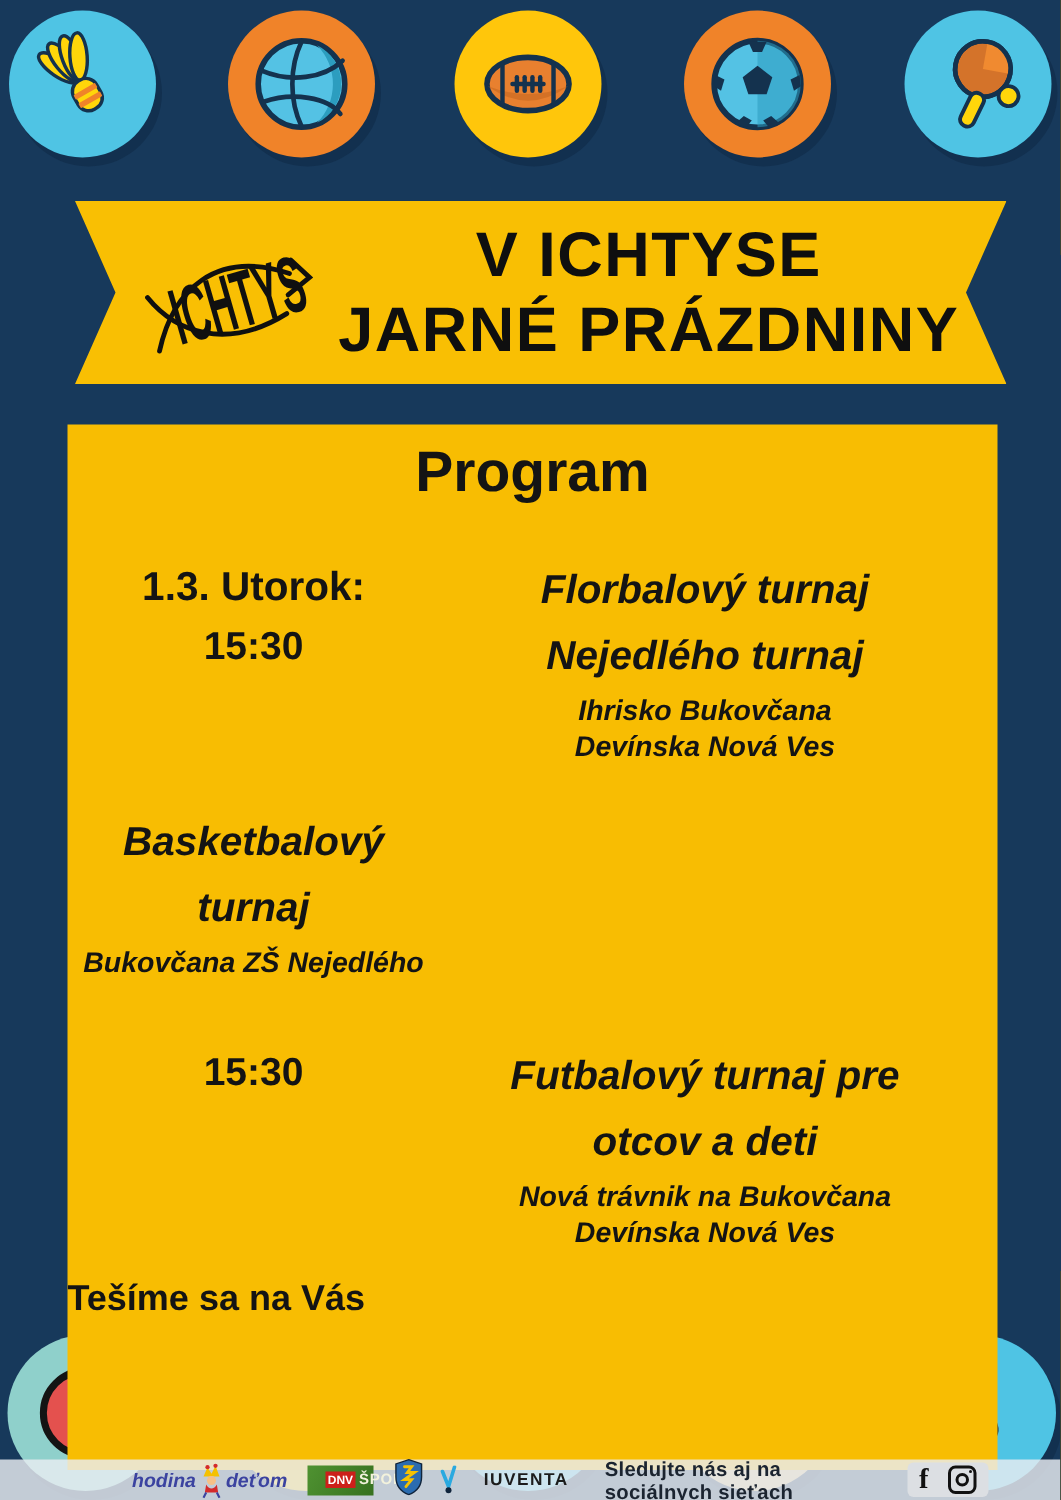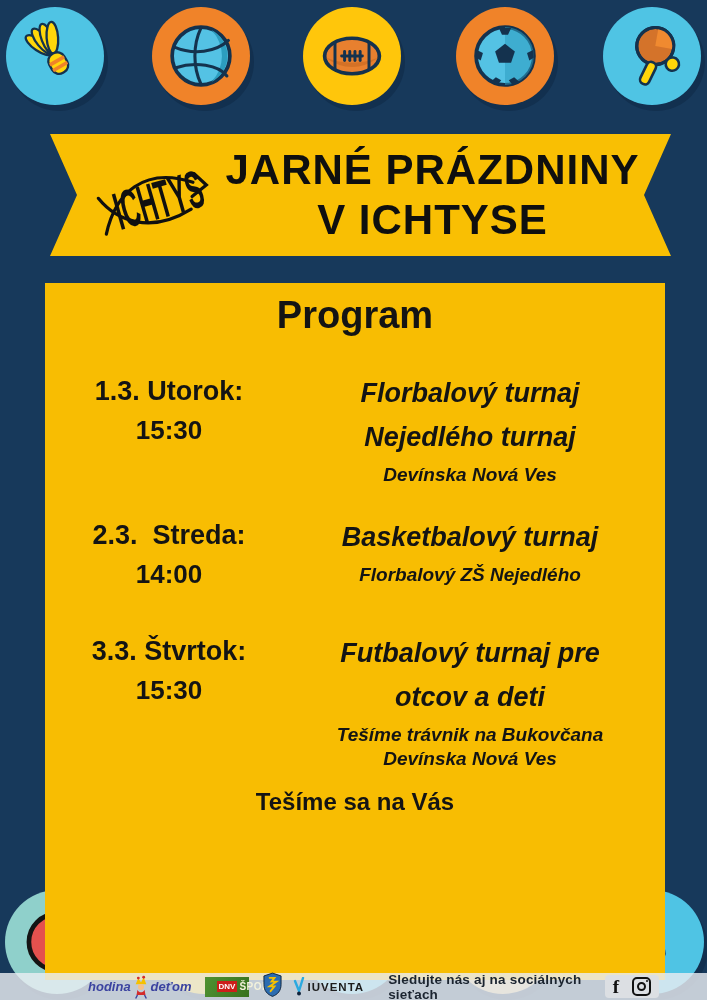--- a/index.html
+++ b/index.html
@@ -45,35 +45,35 @@
   .row1{margin-top:32px;}
   .row2{margin-top:28px;}
   .row3{margin-top:40px;}
   .cell-left{text-align:center;}
   .date{font-size:27px;line-height:40px;font-weight:bold;white-space:pre-wrap;}
   .time{font-size:26px;line-height:34px;font-weight:bold;margin-top:2px;}
   .cell-right{text-align:center;font-style:italic;}
   .event-title{font-size:27px;line-height:44px;font-weight:bold;}
   .venue{font-size:19px;line-height:24px;font-weight:bold;}
   .venue-block{margin-top:4px;}
-  .closing{text-align:center;font-size:24px;line-height:30px;font-weight:bold;margin-top:16px;}
+  .closing{text-align:left;font-size:24px;line-height:30px;font-weight:bold;margin-top:16px;}
   
   .footer-strip{
     position:absolute;left:0;right:0;bottom:0;height:27px;z-index:6;
     background:rgba(233,237,241,.82);
     display:flex;align-items:center;font-weight:bold;
   }
   .logo-hodina{margin-left:88px;display:flex;align-items:center;gap:2px;
     color:#3B43A0;font-size:13px;font-weight:bold;font-style:italic;}
   .logo-dnv{margin-left:13px;width:44px;height:20px;background:linear-gradient(120deg,#4F9231,#37711F);
     display:flex;align-items:center;gap:2px;padding-left:12px;box-sizing:border-box;}
   .dnv-chip{background:#CC1F1A;color:#fff;font-size:8px;font-style:normal;padding:1px 2px;font-weight:bold;}
   .dnv-word{color:#F3F2DC;font-size:10px;letter-spacing:.5px;font-weight:bold;}
   .logo-crest{margin-left:14px;}
-  .logo-iuventa{margin-left:11px;display:flex;align-items:center;gap:3px;
+  .logo-iuventa{margin-left:11px;display:flex;align-items:center;gap:18px;
     color:#1c1c1c;font-size:11.5px;letter-spacing:1px;font-weight:bold;}
   .social-text{margin-left:24px;color:#1B2430;font-size:13.5px;letter-spacing:.2px;}
   .social-box{margin-left:16px;margin-right:48px;background:#DCDFE3;border-radius:4px;
     padding:2px 8px;display:flex;align-items:center;gap:13px;}
   .fb-f{font-size:19px;font-weight:900;color:#111;line-height:19px;font-family:"Liberation Serif",serif;}
   .ig{width:15px;height:15px;border:2px solid #111;border-radius:5px;position:relative;}
   .ig::before{content:"";position:absolute;left:3px;top:3px;width:5px;height:5px;border:2px solid #111;border-radius:50%;}
   .ig::after{content:"";position:absolute;right:1px;top:1px;width:2px;height:2px;background:#111;border-radius:50%;}
 </style>
 </head>
@@ -153,65 +153,61 @@
           <path d="M16 102 C 26 56, 58 26, 113 44"></path>
           <path d="M7 62 C 28 88, 66 102, 111 74"></path>
           <path d="M114 34 L128 47 L112 60"></path>
         </g>
         <g transform="rotate(-16 62 66) translate(24 88) scale(0.60 1.30)">
           <text font-size="46" font-weight="900" fill="#101010" font-family="Liberation Sans, sans-serif">ICHTYS</text>
         </g>
       </svg>
     </div>
     <div class="banner-titles">
+      <div>V ICHTYSE</div>
       <div>JARNÉ PRÁZDNINY</div>
-      <div>V ICHTYSE</div>
     </div>
   </div>
 
   <div class="program-box">
     <div class="program-heading">Program</div>
 
     <div class="row row1">
       <div class="cell-left">
         <div class="date">1.3. Utorok:</div>
         <div class="time">15:30</div>
       </div>
       <div class="cell-right">
         <div class="event-title">Florbalový turnaj</div>
         <div class="event-title">Nejedlého turnaj</div>
         <div class="venue-block">
+          <div class="venue">Ihrisko Bukovčana</div>
           <div class="venue">Devínska Nová Ves</div>
         </div>
       </div>
     </div>
 
     <div class="row row2">
-      <div class="cell-left">
-        <div class="date">2.3.  Streda:</div>
-        <div class="time">14:00</div>
-      </div>
       <div class="cell-right">
         <div class="event-title">Basketbalový turnaj</div>
         <div class="venue-block">
-          <div class="venue">Florbalový ZŠ Nejedlého</div>
+          <div class="venue">Bukovčana ZŠ Nejedlého</div>
         </div>
       </div>
     </div>
 
     <div class="row row3">
       <div class="cell-left">
-        <div class="date">3.3. Štvrtok:</div>
         <div class="time">15:30</div>
       </div>
       <div class="cell-right">
         <div class="event-title">Futbalový turnaj pre</div>
         <div class="event-title">otcov a deti</div>
         <div class="venue-block">
-          <div class="venue">Tešíme trávnik na Bukovčana</div>
+          <div class="venue">Nová trávnik na Bukovčana</div>
           <div class="venue">Devínska Nová Ves</div>
         </div>
       </div>
     </div>
 
     <div class="closing">Tešíme sa na Vás</div>
   </div>
 
   <div class="circle bot-c b1">
     <svg width="78" height="78" viewBox="0 0 100 100">

